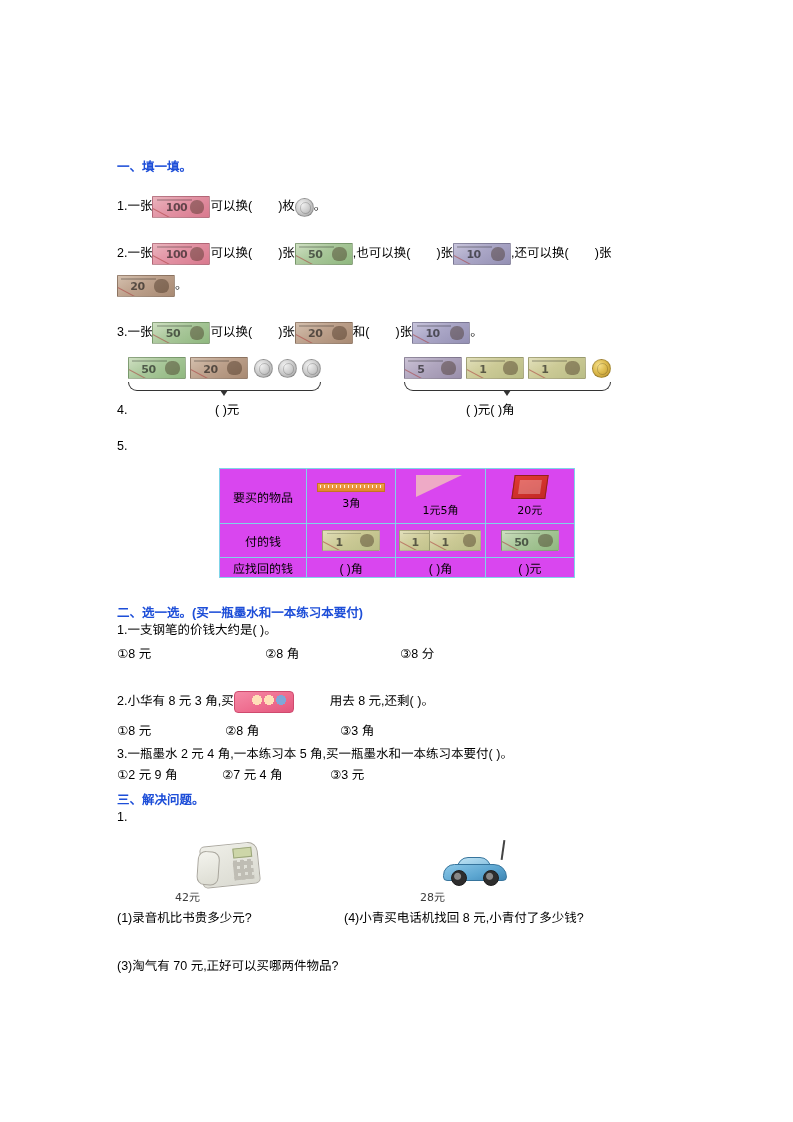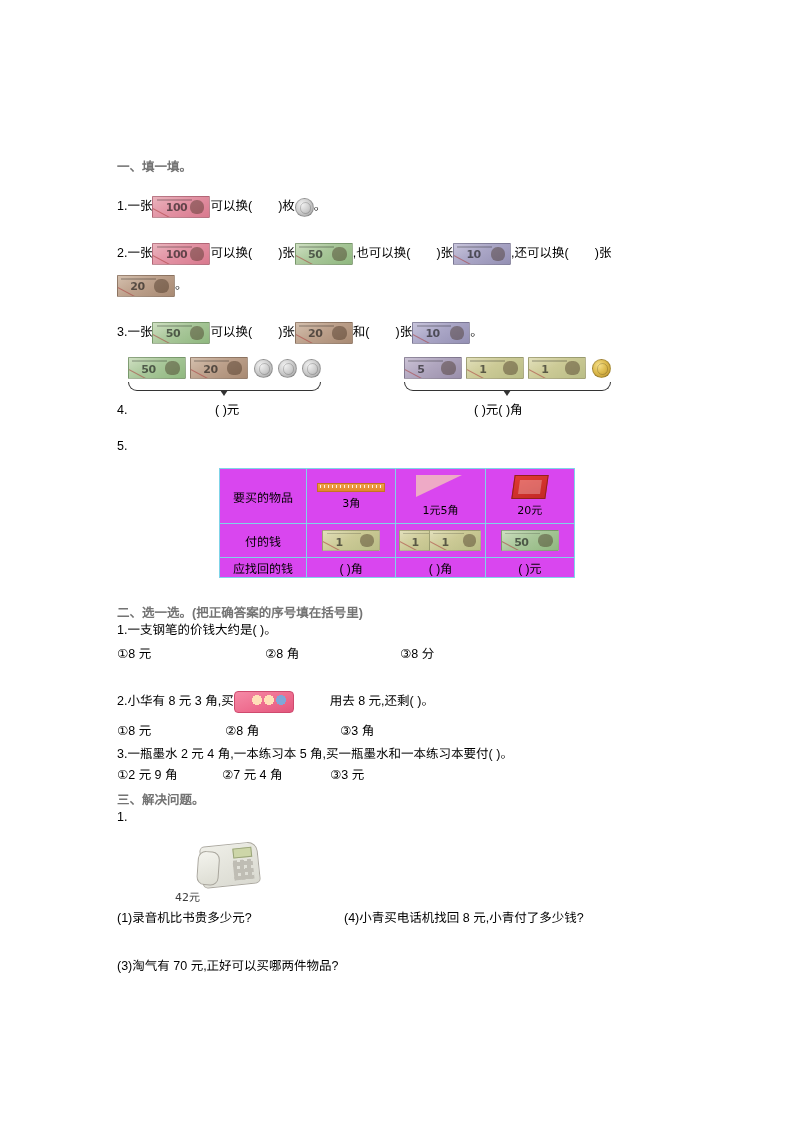--- a/index.html
+++ b/index.html
@@ -30,21 +30,21 @@
     width: 793px;
     text-align: center;
     font-size: 24px;
     font-weight: bold;
     letter-spacing: 1px;
   }
 
   
   .sec-head {
     position: absolute;
-    color: #737373;
+    color: #1d4ed8;
     font-size: 12.5px;
     font-weight: bold;
     white-space: nowrap;
   }
   .ln {
     position: absolute;
     font-size: 12.5px;
     white-space: nowrap;
     line-height: 1;
   }
@@ -404,21 +404,21 @@
   <div class="brace-tip" style="left:220px; top:390px;"></div>
 
   <div style="position:absolute; left:404px; top:357px;">
     <span class="note n5" style="width:58px;height:22px;"><span class="slash"></span><span class="den">5</span></span><span class="note n1" style="width:58px;height:22px;margin-left:4px;"><span class="slash"></span><span class="den">1</span></span><span class="note n1" style="width:58px;height:22px;margin-left:4px;"><span class="slash"></span><span class="den">1</span></span><span class="coin coin-gold" style="width:19px;height:19px;margin-left:6px;"></span>
   </div>
   <div class="brace" style="left:404px; top:382px; width:207px;"></div>
   <div class="brace-tip" style="left:503px; top:390px;"></div>
 
   <div class="ln" style="left:117px; top:404px;">4.</div>
   <div class="ln" style="left:215px; top:404px;">(      )元</div>
-  <div class="ln" style="left:466px; top:404px;margin-left:8px;">(      )元(      )角</div>
+  <div class="ln" style="left:466px; top:404px;">(      )元(      )角</div>
 
   <div class="ln" style="left:117px; top:440px;">5.</div>
 
   <table class="tbl">
     <tbody>
         <tr>
       <td class="lbl">要买的物品</td>
       <td>
         <div class="cell-item">
           <span class="ruler-flat"></span>
@@ -454,21 +454,21 @@
     </tr>
     <tr>
       <td class="r3">应找回的钱</td>
       <td class="r3">(      )角</td>
       <td class="r3">(      )角</td>
       <td class="r3">(      )元</td>
     </tr>
   </tbody>
     </table>
 
-  <div class="sec-head" style="left:117px; top:602px;">二、选一选。(把正确答案的序号填在括号里)</div>
+  <div class="sec-head" style="left:117px; top:602px;">二、选一选。(买一瓶墨水和一本练习本要付)</div>
 
   <div class="ln" style="left:117px; top:624px;">
     <span>1.</span><span>一支钢笔的价钱大约是(      )。</span>
   </div>
   <div class="ln" style="left:117px; top:648px;">①8 元</div>
   <div class="ln" style="left:265px; top:648px;">②8 角</div>
   <div class="ln" style="left:400px; top:648px;">③8 分</div>
 
   <div class="ln" style="left:117px; top:691px;">
     <span>2.</span><span>小华有 8 元 3 角,买</span><span class="pcase"></span><span style="display:inline-block;width:36px;"></span><span>用去 8 元,还剩(      )。</span>
@@ -492,19 +492,31 @@
         <div class="phone">
           <div class="handset"></div>
           <div class="screen"></div>
           <div class="keys"></div>
         </div>
       </div>
     <div class="cap">42元</div>
   </div>
 
 
+  <div class="item3" style="left:420px; top:828px;">
+    <div class="art">
+        <div class="car">
+          <div class="ant2"></div>
+          <div class="cabin"></div>
+          <div class="body"></div>
+          <div class="wh l"></div>
+          <div class="wh r"></div>
+        </div>
+      </div>
+    <div class="cap">28元</div>
+  </div>
 
 
   <div class="ln" style="left:117px; top:912px;">(1)录音机比书贵多少元?</div>
   <div class="ln" style="left:344px; top:912px;">(4)小青买电话机找回 8 元,小青付了多少钱?</div>
   <div class="ln" style="left:117px; top:960px;">(3)淘气有 70 元,正好可以买哪两件物品?</div>
 
 </div>
 
 </body></html>

